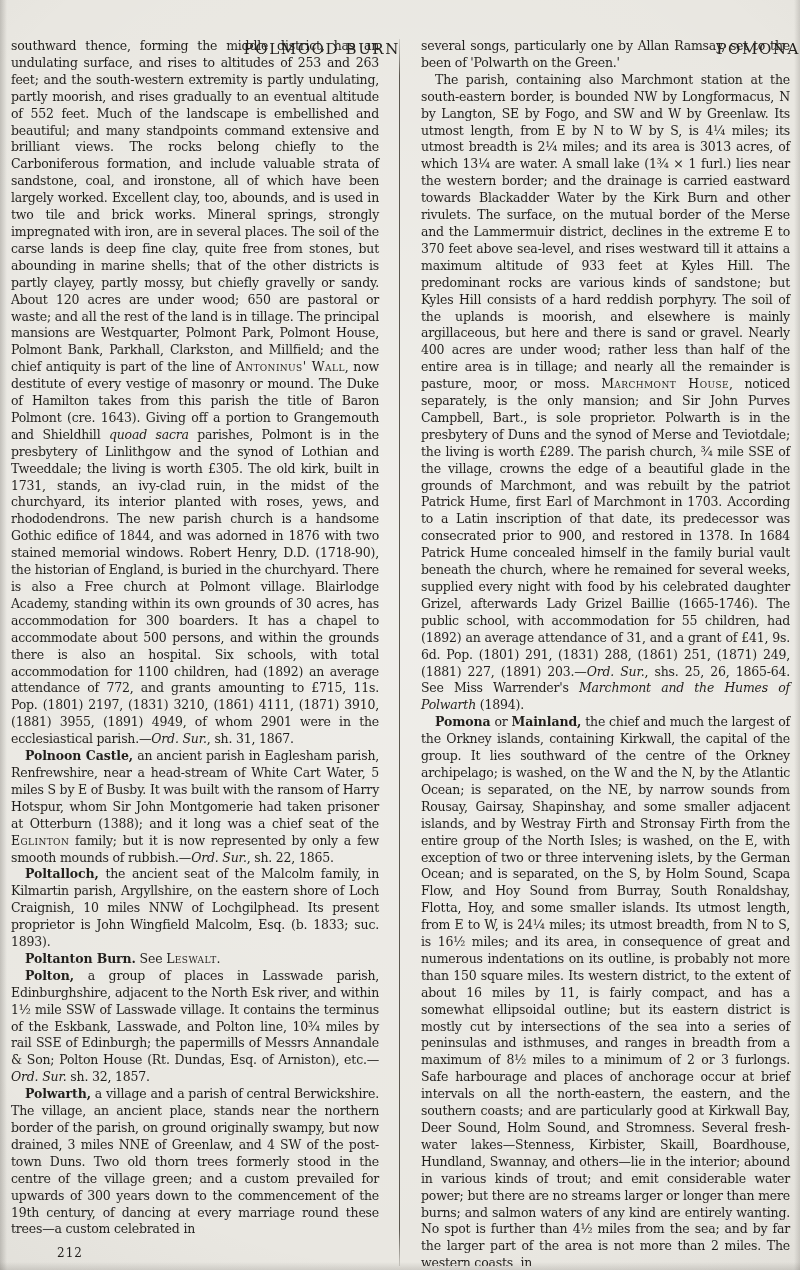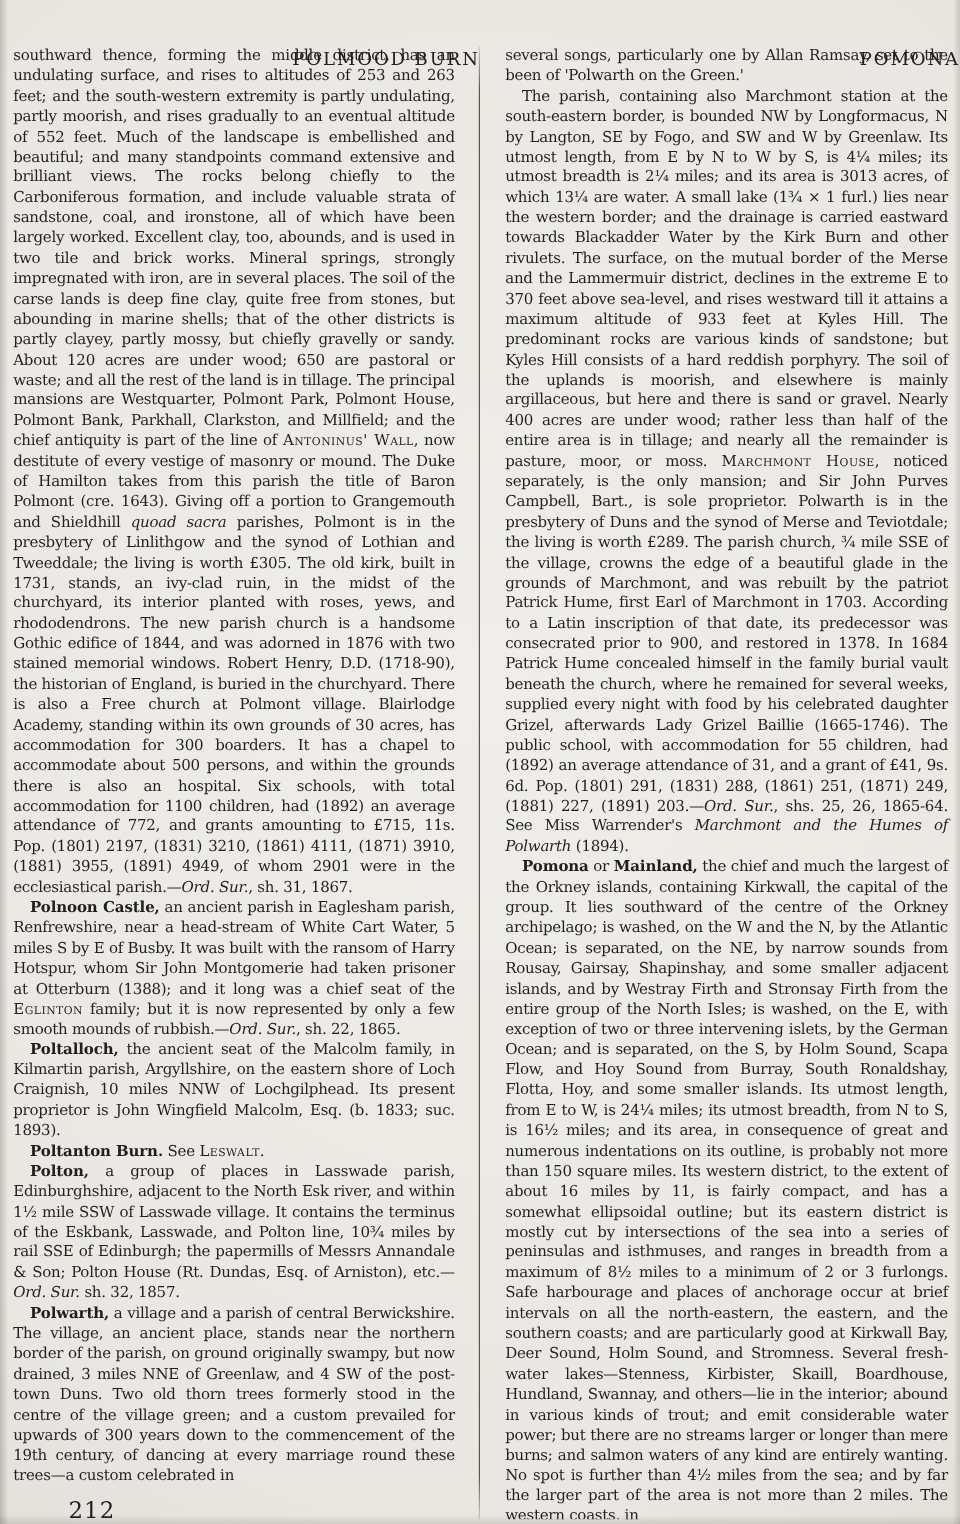--- a/index.html
+++ b/index.html
@@ -58,22 +58,22 @@
     background: linear-gradient(to bottom, rgba(90,86,78,0.2), var(--rule) 3%, var(--rule) 97%, rgba(90,86,78,0.2));
     margin-top: 1px;
   }
   p.para { margin: 0; text-align: justify; }
   p.para.indent { text-indent: 14px; }
   .b { font-weight: bold; letter-spacing: -0.1px; }
   .i { font-style: italic; }
   .sc { font-variant: small-caps; letter-spacing: 0.4px; }
   .pagenum {
     position: absolute;
-    left: 57px; bottom: 0;
-    font-size: 19px;
+    left: 57px; bottom: 10px;
+    font-size: 12px;
     letter-spacing: 1px;
   }
   .edge-shadow-left {
     position: absolute; left: 0; top: 0; width: 7px; height: 100%;
     background: linear-gradient(to right, rgba(52,48,42,0.22), rgba(52,48,42,0));
     pointer-events: none;
   }
   .edge-shadow-right {
     position: absolute; right: 0; top: 0; width: 6px; height: 100%;
     background: linear-gradient(to left, rgba(52,48,42,0.16), rgba(52,48,42,0));

